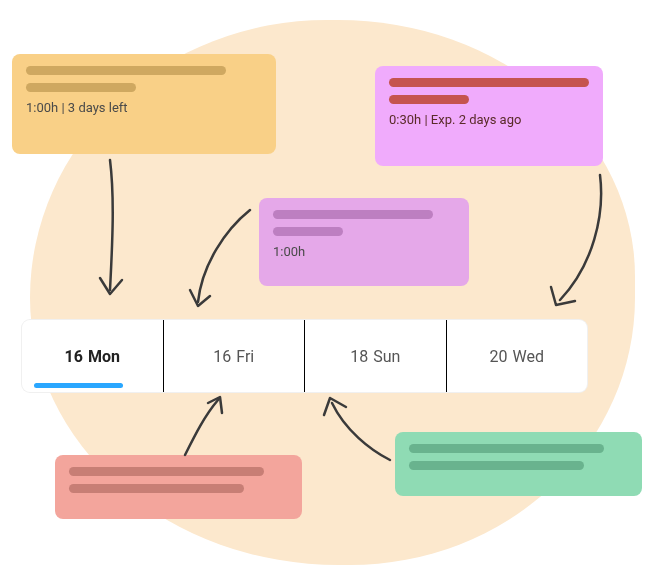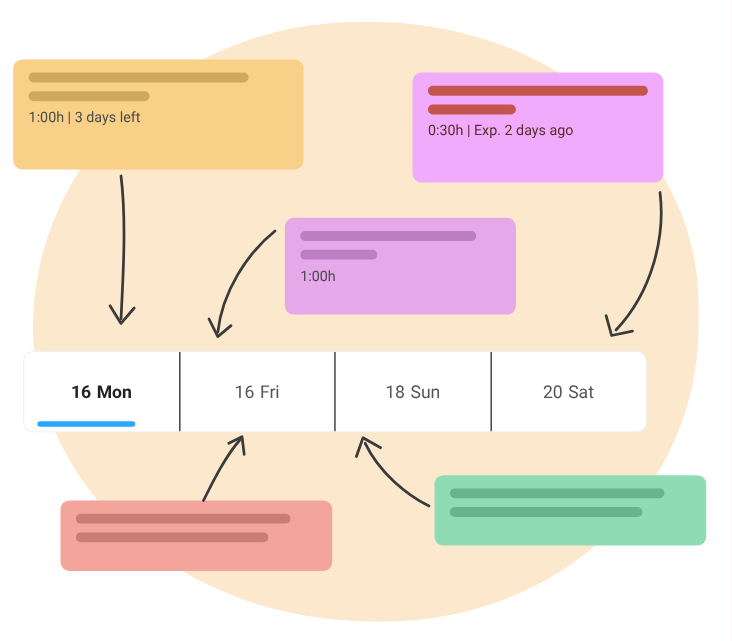--- a/index.html
+++ b/index.html
@@ -79,21 +79,21 @@
     <div class="day">
       <span class="num">16</span>
       <span>Fri</span>
     </div>
     <div class="day">
       <span class="num">18</span>
       <span>Sun</span>
     </div>
     <div class="day">
       <span class="num">20</span>
-      <span>Sat</span>
+      <span>Wed</span>
     </div>
   </div>
 
   <svg class="arrow" style="left:90px;top:160px;width:70px;height:150px;">
     <path d="M20,0 C25,40 22,90 20,130"></path>
     <path d="M10,118 L20,134 L32,120"></path>
   </svg>
 
   <svg class="arrow" style="left:190px;top:210px;width:80px;height:105px;">
     <path d="M60,0 C35,20 12,55 8,92"></path>

